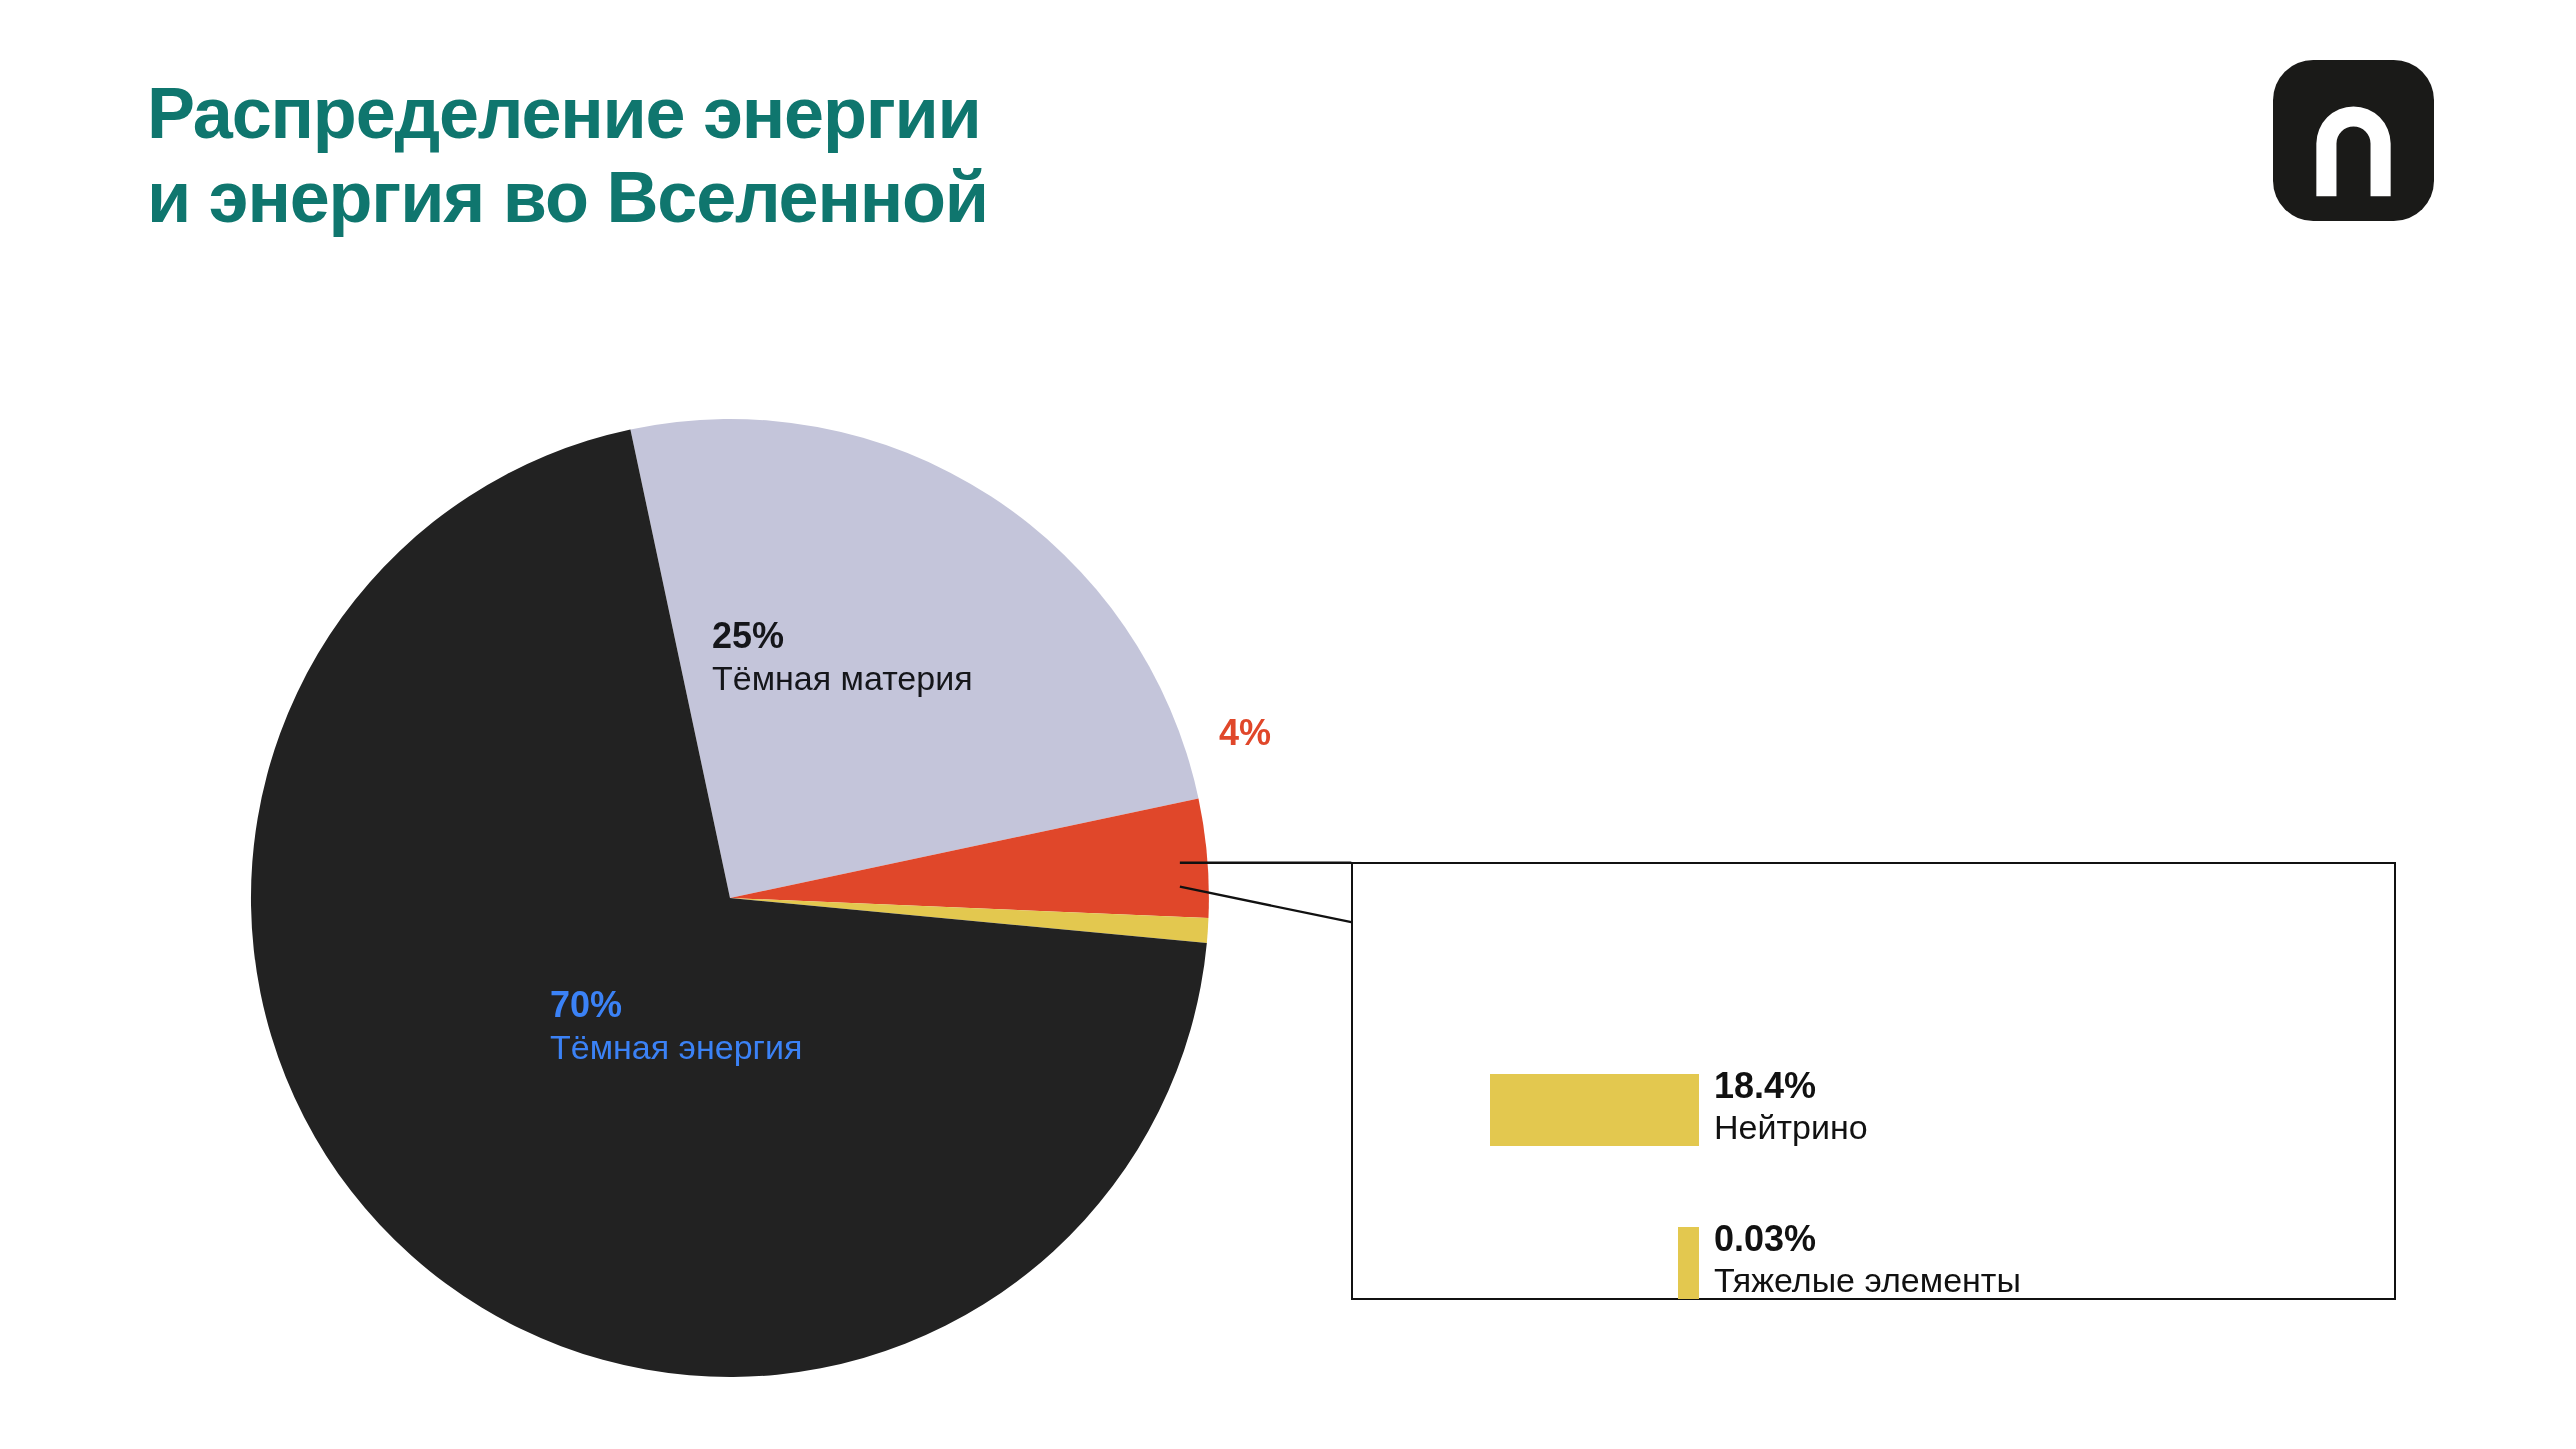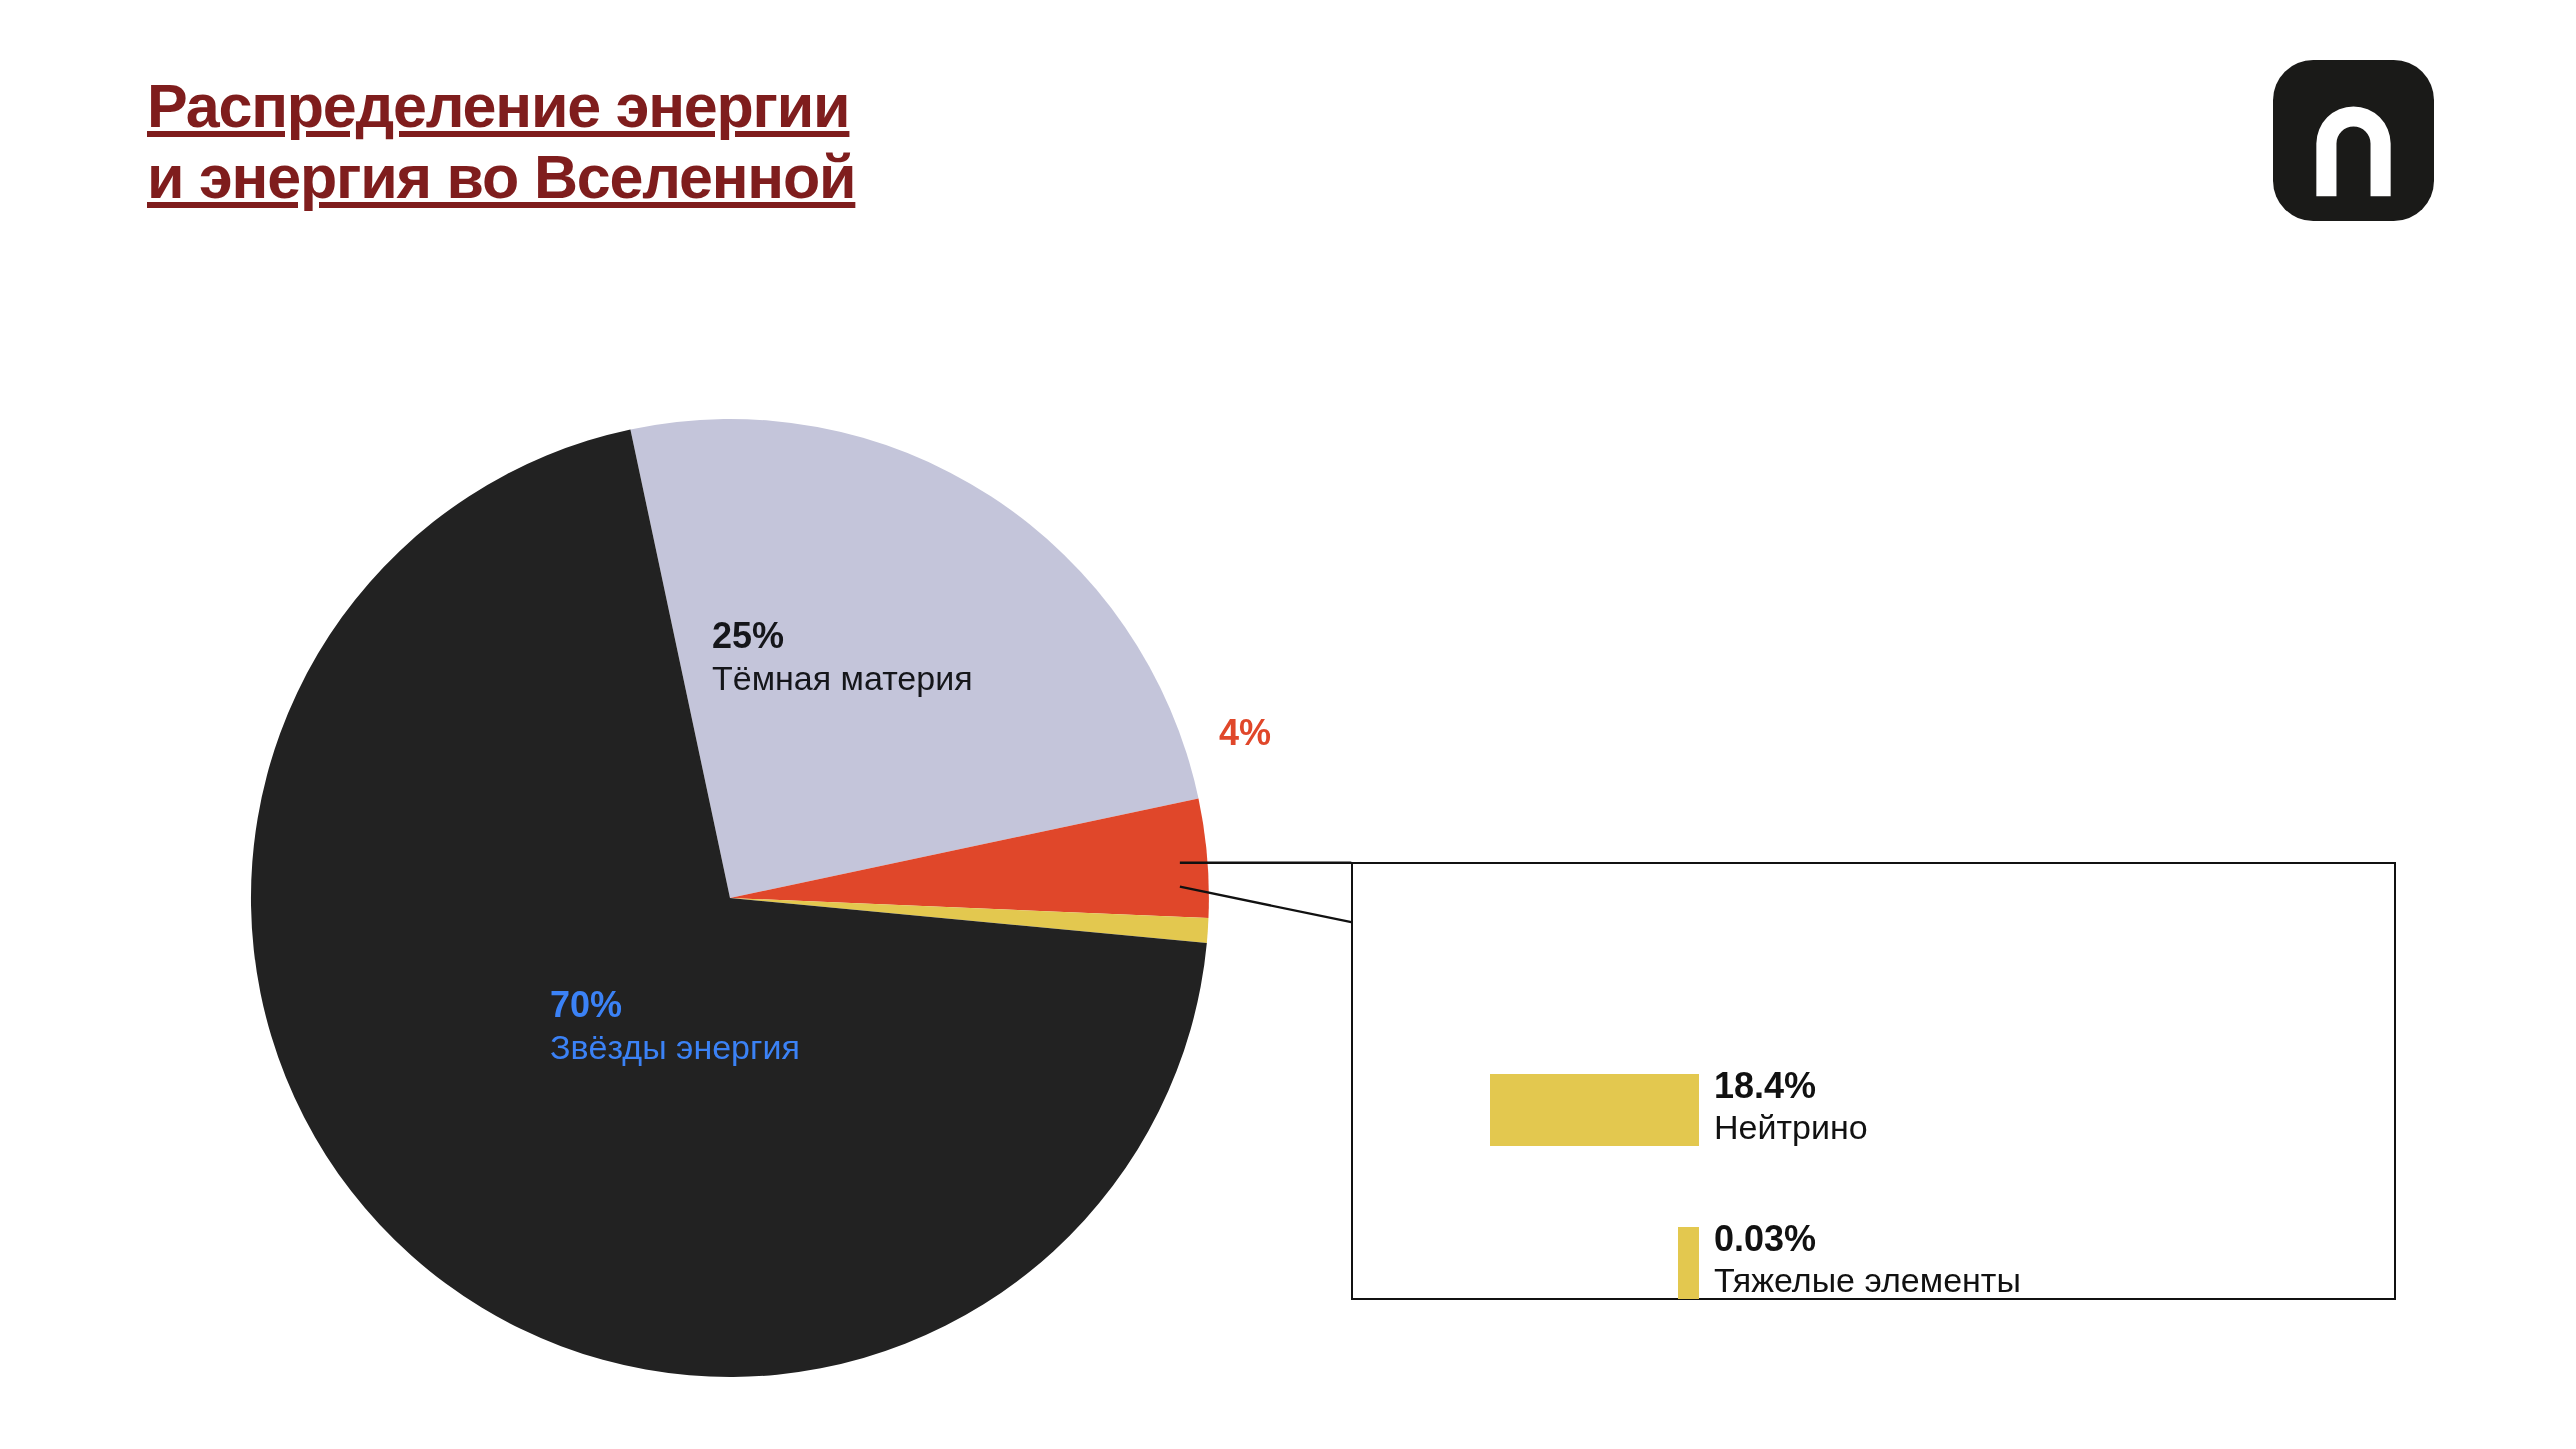--- a/index.html
+++ b/index.html
@@ -21,27 +21,26 @@
   }
 
   
   .title-block {
     position: absolute;
     left: 147px;
     top: 71px;
     width: 2009px;
   }
   .title-line {
-    font-size: 61px;
+    font-size: 72px;
     font-weight: 700;
     letter-spacing: -1.2px;
     line-height: 1.17;
-    color: #7f1d1d;
-    white-space: nowrap;
-    text-decoration: underline;
+    color: #0f766e;
+    white-space: nowrap;
   }
 
   
   .logo {
     position: absolute;
     left: 2273px;
     top: 60px;
     width: 161px;
     height: 161px;
   }
@@ -184,21 +183,21 @@
     <div class="pct">25%</div>
     <div class="name">Тёмная материя</div>
   </div>
 
   <div class="pie-label" id="label-h">
     <div class="pct">4%</div>
   </div>
 
   <div class="pie-label" id="label-de">
     <div class="pct">70%</div>
-    <div class="name">Звёзды энергия</div>
+    <div class="name">Тёмная энергия</div>
   </div>
 
   <svg class="connector" viewBox="0 0 3334 1876">
 
     <path d="M 1527 1117 L 1749 1117" stroke="#111111" stroke-width="3" fill="none"></path>
 
     <path d="M 1527 1148 L 1749 1194" stroke="#111111" stroke-width="3" fill="none"></path>
   </svg>
 
   <div class="callout-box"></div>

